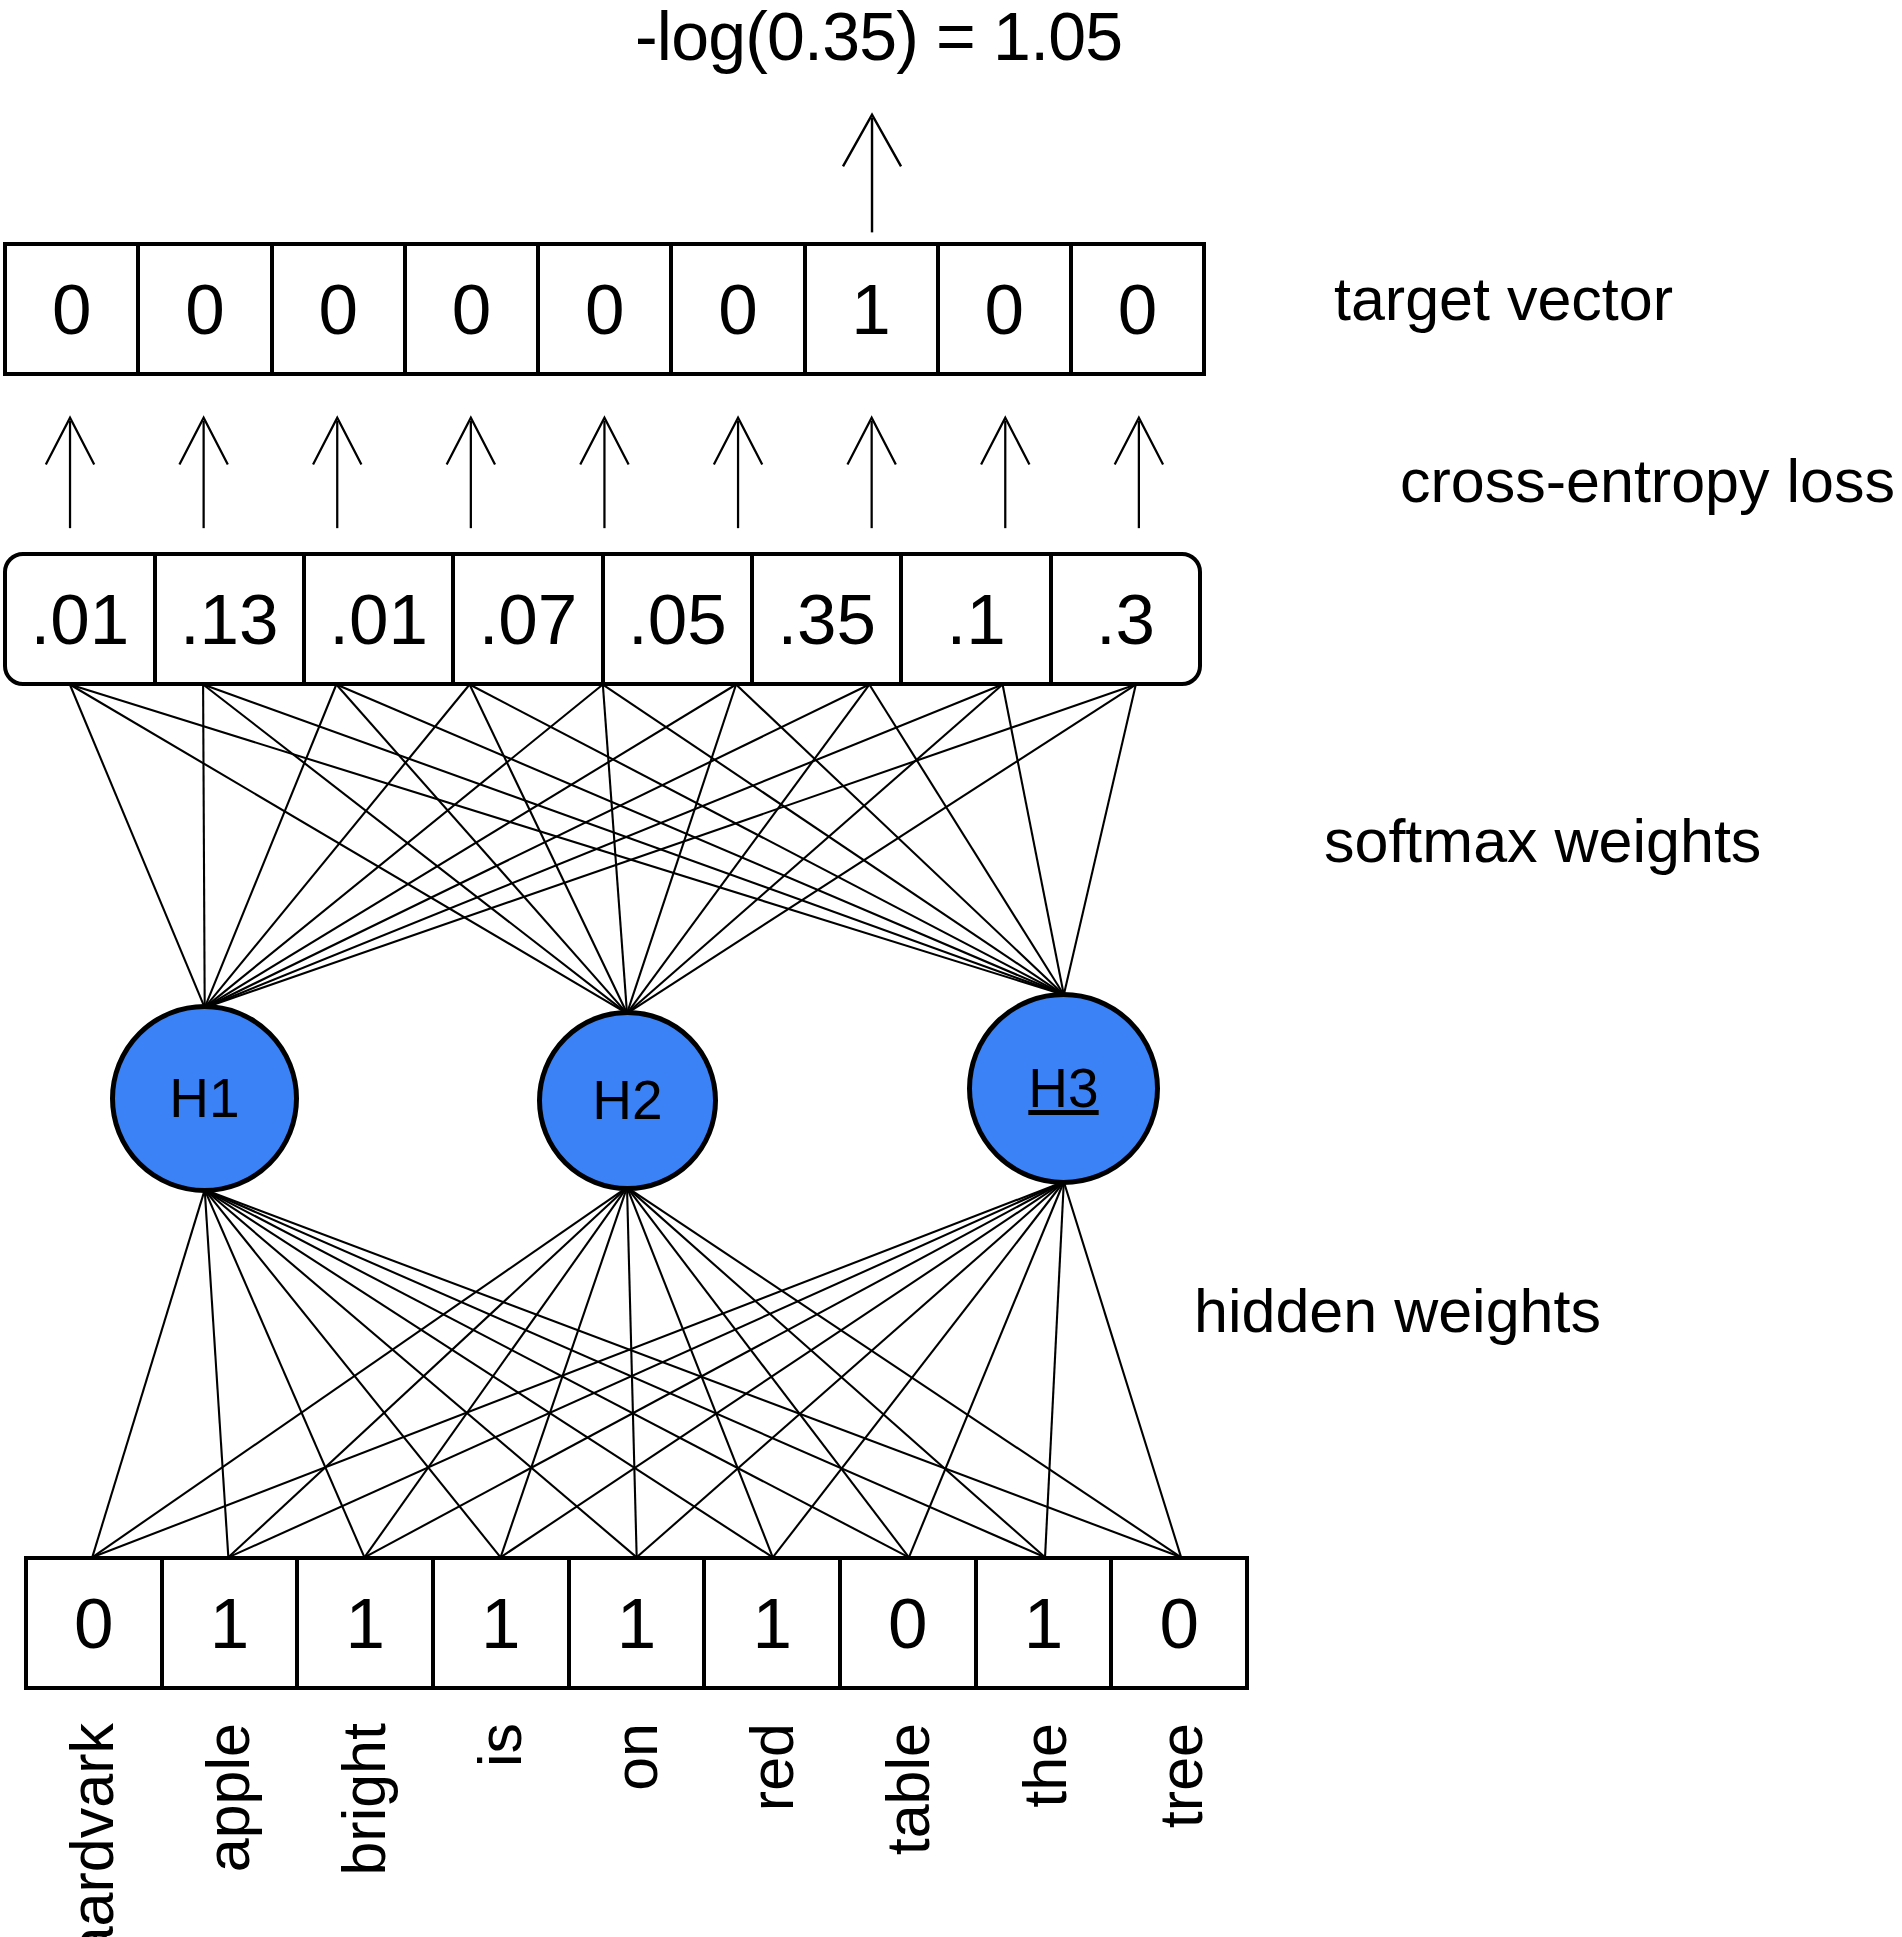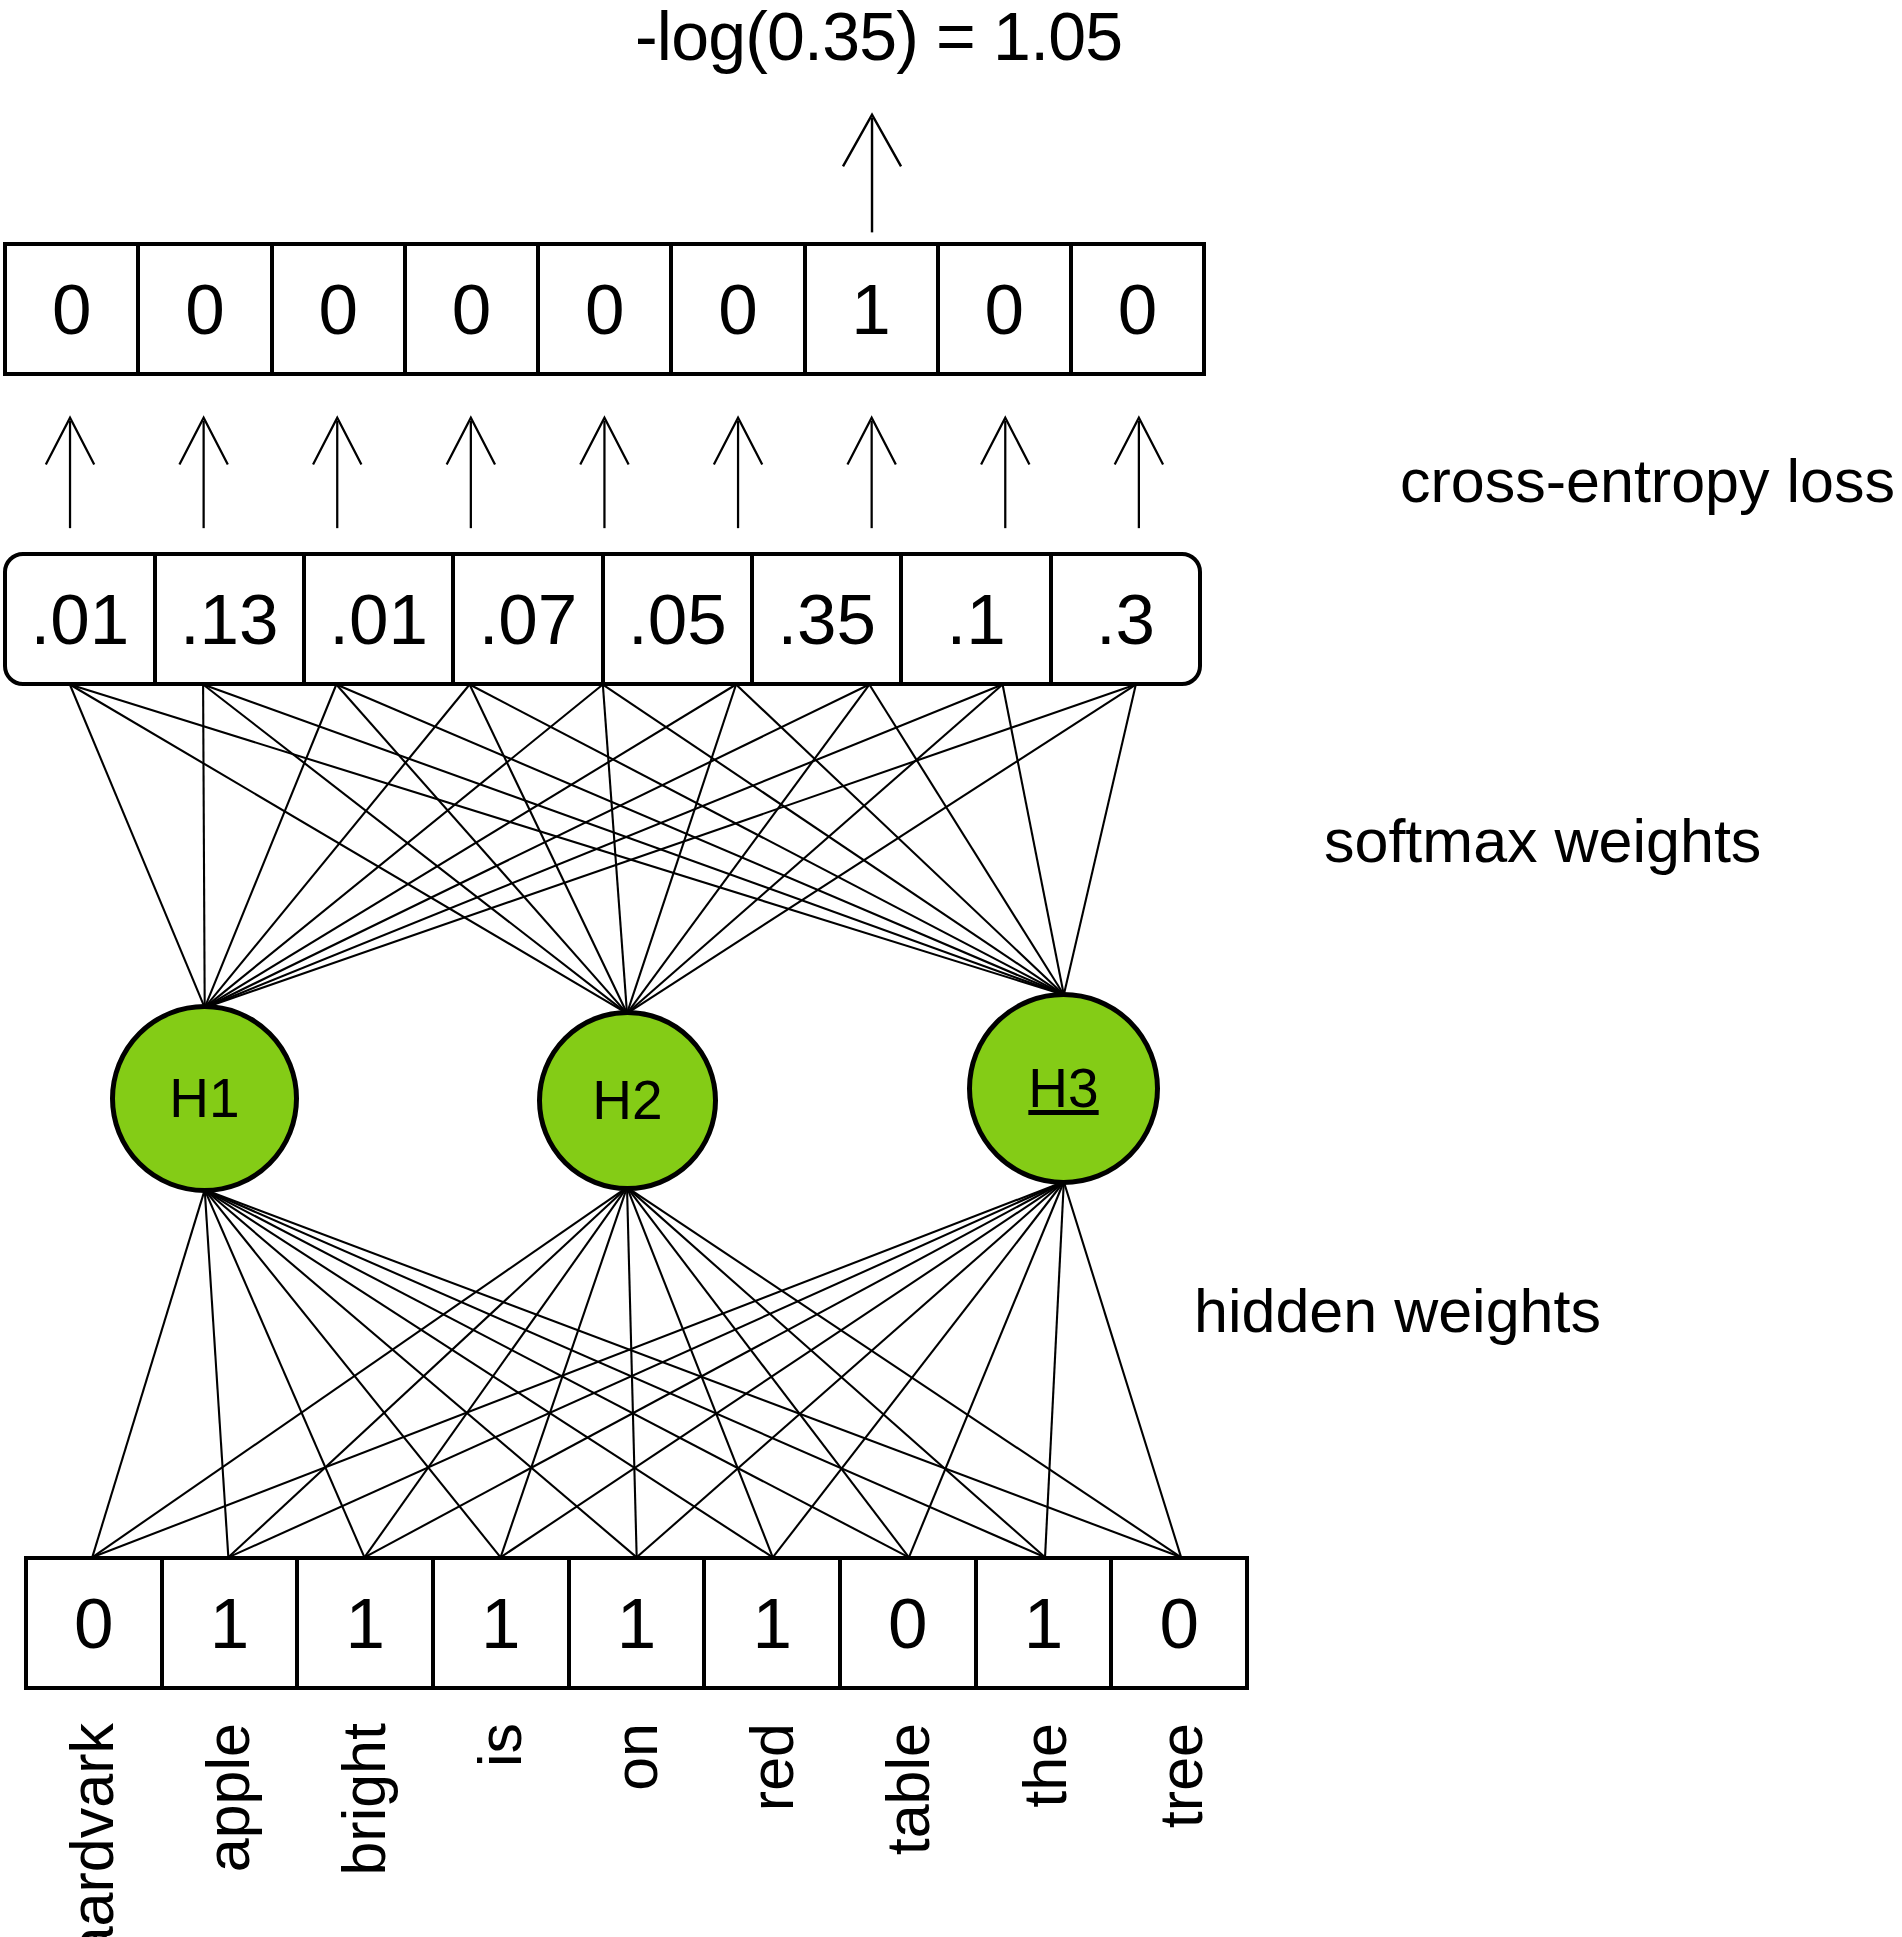--- a/index.html
+++ b/index.html
@@ -25,21 +25,21 @@
   }
   .vec .cell{
     flex:1;border-left:4px solid #000;display:flex;align-items:center;justify-content:center;
     font-size:71px;line-height:1;overflow:hidden;
   }
   .vec .cell:first-child{border-left:none;}
   #row-target {left:3.2px;  top:242px;  width:1203px;height:134px;}
   #row-softmax{left:3.2px;  top:552px;  width:1199px;height:134px;border-radius:20px;}
   #row-input  {left:24px; top:1556px; width:1225px;height:134px;}
   .node{
-    position:absolute;border:5.6px solid #000;border-radius:50%;background:#84cc16;
+    position:absolute;border:5.6px solid #000;border-radius:50%;background:#3b82f6;
     box-sizing:border-box;display:flex;align-items:center;justify-content:center;
     font-size:55px;line-height:1;
   }
   .word{
     position:absolute;top:1723px;writing-mode:vertical-rl;transform:rotate(180deg);
     font-size:61px;line-height:1;white-space:nowrap;
   }
 </style>
 </head>
 <body>
@@ -118,20 +118,21 @@
       <line x1="1320" y1="1466" x2="621.1111111111111" y2="1932" stroke="#000000" stroke-width="2.6"></line>
       <line x1="1320" y1="1466" x2="790" y2="1932" stroke="#000000" stroke-width="2.6"></line>
       <line x1="1320" y1="1466" x2="958.8888888888889" y2="1932" stroke="#000000" stroke-width="2.6"></line>
       <line x1="1320" y1="1466" x2="1127.7777777777778" y2="1932" stroke="#000000" stroke-width="2.6"></line>
       <line x1="1320" y1="1466" x2="1296.6666666666667" y2="1932" stroke="#000000" stroke-width="2.6"></line>
       <line x1="1320" y1="1466" x2="1465.5555555555557" y2="1932" stroke="#000000" stroke-width="2.6"></line>
     </svg>
 
   <div class="formula">-log(0.35) = 1.05</div>
 
+  <div class="sidelabel" id="lbl-target">target vector</div>
   <div class="sidelabel" id="lbl-loss">cross-entropy loss</div>
   <div class="sidelabel" id="lbl-softmax">softmax weights</div>
   <div class="sidelabel" id="lbl-hidden">hidden weights</div>
 
   <div class="vec" id="row-target">
       <div class="cell">0</div>
       <div class="cell">0</div>
       <div class="cell">0</div>
       <div class="cell">0</div>
       <div class="cell">0</div>

